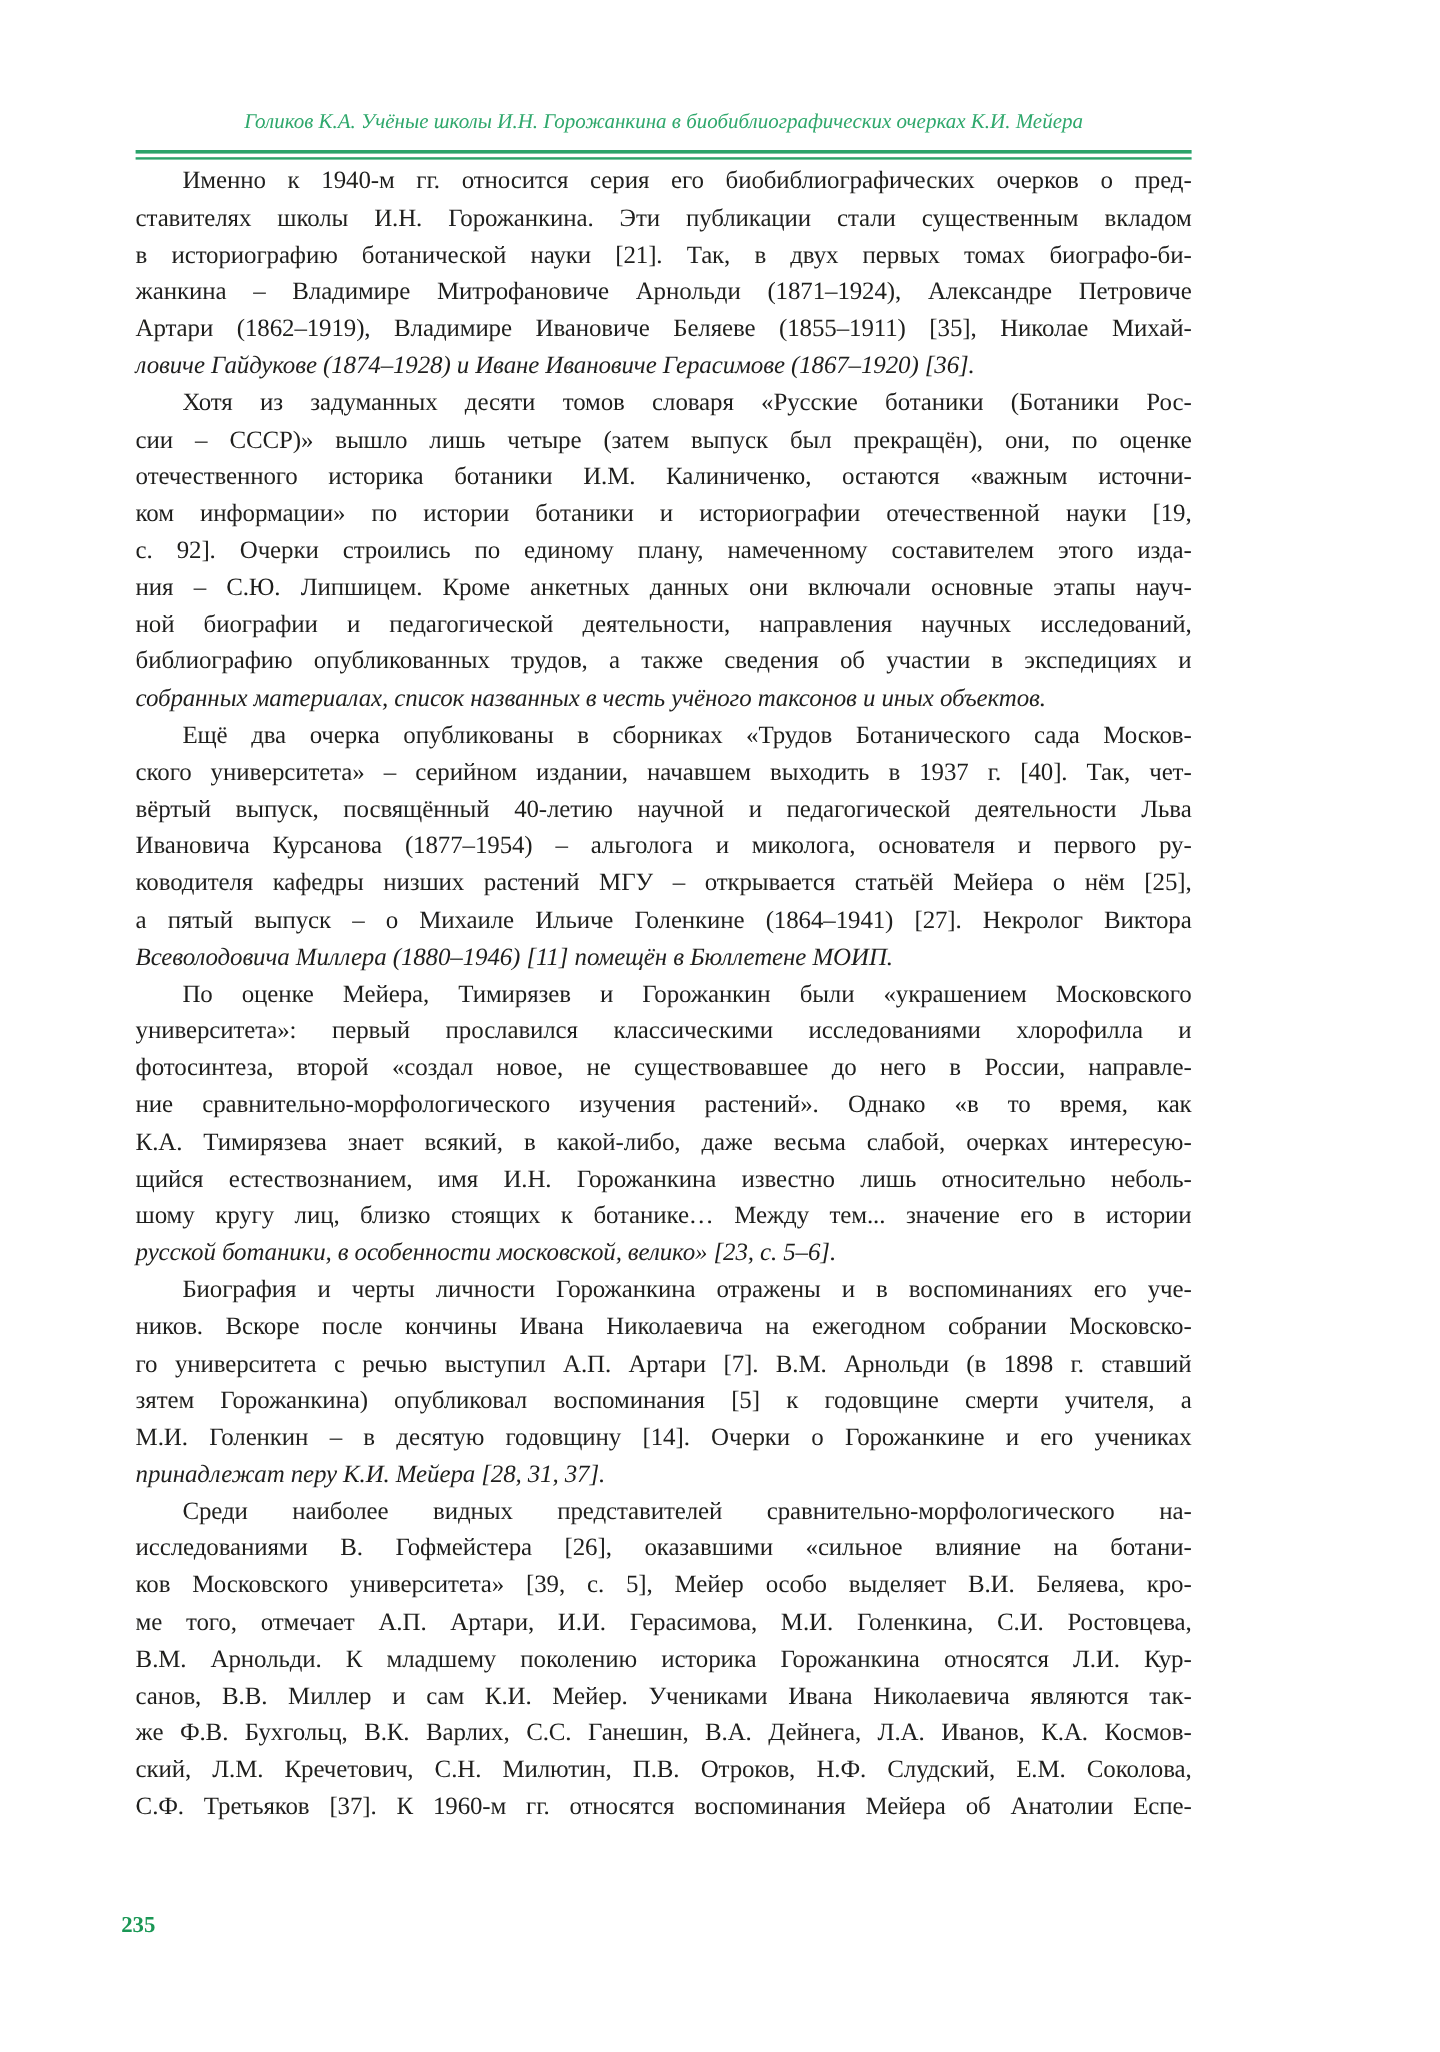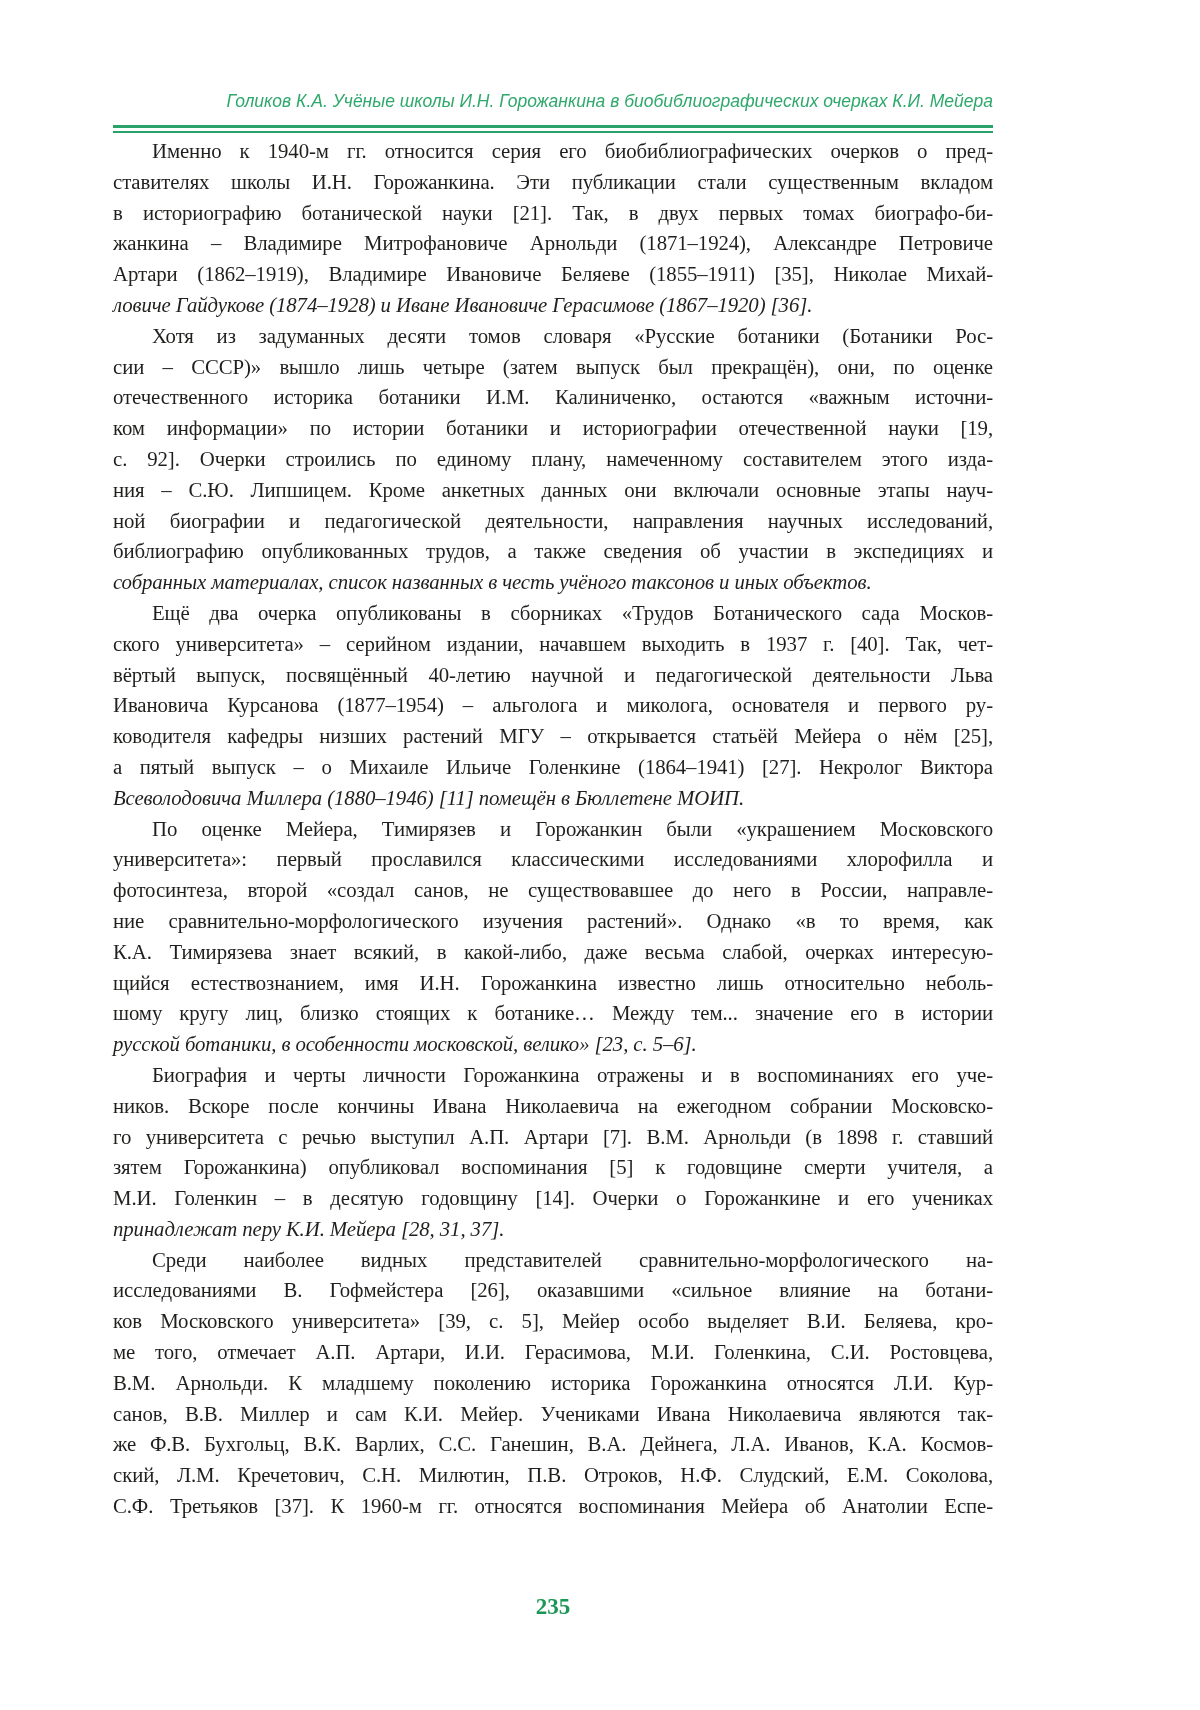--- a/index.html
+++ b/index.html
@@ -10,22 +10,22 @@
     background: #ffffff;
     margin: 0 auto;
     overflow: hidden;
     font-family: "Liberation Serif", "DejaVu Serif", serif;
   }
   .running-head {
     position: absolute;
     left: 113px;
     top: 90px;
     width: 880px;
-    text-align: right;
-    font-family: Liberation Sans, sans-serif;
+    text-align: center;
+    font-family: Liberation Serif, serif;
     font-style: italic;
     font-size: 17.5px;
     line-height: 22px;
     color: var(--header-green, #2fa86c);
   }
   .head-rule {
     position: absolute;
     left: 113px;
     top: 125px;
     width: 880px;
@@ -46,25 +46,25 @@
   .line {
     text-align: justify;
     text-align-last: justify;
     white-space: normal;
     letter-spacing: -0.1px;
   }
   .line.first { text-indent: 39px; }
   .line.paraend { text-align-last: left; font-style: italic; }
   .page-number {
     position: absolute;
-    left: 113px;
+    left: 101px;
     top: 1594px;
     width: 880px;
-    text-align: center;
-    font-size: 23px;
+    text-align: left;
+    font-size: 19px;
     font-weight: bold;
     color: var(--page-number-green, #1a9755);
   }
 </style>
 </head>
 <body>
 
 <div class="page">
   <div class="running-head">Голиков К.А. Учёные школы И.Н. Горожанкина в биобиблиографических очерках К.И. Мейера</div>
   <div class="head-rule"></div>
@@ -93,21 +93,21 @@
         <div class="line">ского университета» – серийном издании, начавшем выходить в 1937 г. [40]. Так, чет-</div>
         <div class="line">вёртый выпуск, посвящённый 40-летию научной и педагогической деятельности Льва</div>
         <div class="line">Ивановича Курсанова (1877–1954) – альголога и миколога, основателя и первого ру-</div>
         <div class="line">ководителя кафедры низших растений МГУ – открывается статьёй Мейера о нём [25],</div>
         <div class="line">а пятый выпуск – о Михаиле Ильиче Голенкине (1864–1941) [27]. Некролог Виктора</div>
         <div class="line paraend">Всеволодовича Миллера (1880–1946) [11] помещён в Бюллетене МОИП.</div>
       </div>
       <div class="para">
         <div class="line first">По оценке Мейера, Тимирязев и Горожанкин были «украшением Московского</div>
         <div class="line">университета»: первый прославился классическими исследованиями хлорофилла и</div>
-        <div class="line">фотосинтеза, второй «создал санов, не существовавшее до него в России, направле-</div>
+        <div class="line">фотосинтеза, второй «создал новое, не существовавшее до него в России, направле-</div>
         <div class="line">ние сравнительно-морфологического изучения растений». Однако «в то время, как</div>
         <div class="line">К.А. Тимирязева знает всякий, в какой-либо, даже весьма слабой, очерках интересую-</div>
         <div class="line">щийся естествознанием, имя И.Н. Горожанкина известно лишь относительно неболь-</div>
         <div class="line">шому кругу лиц, близко стоящих к ботанике… Между тем... значение его в истории</div>
         <div class="line paraend">русской ботаники, в особенности московской, велико» [23, с. 5–6].</div>
       </div>
       <div class="para">
         <div class="line first">Биография и черты личности Горожанкина отражены и в воспоминаниях его уче-</div>
         <div class="line">ников. Вскоре после кончины Ивана Николаевича на ежегодном собрании Московско-</div>
         <div class="line">го университета с речью выступил А.П. Артари [7]. В.М. Арнольди (в 1898 г. ставший</div>

